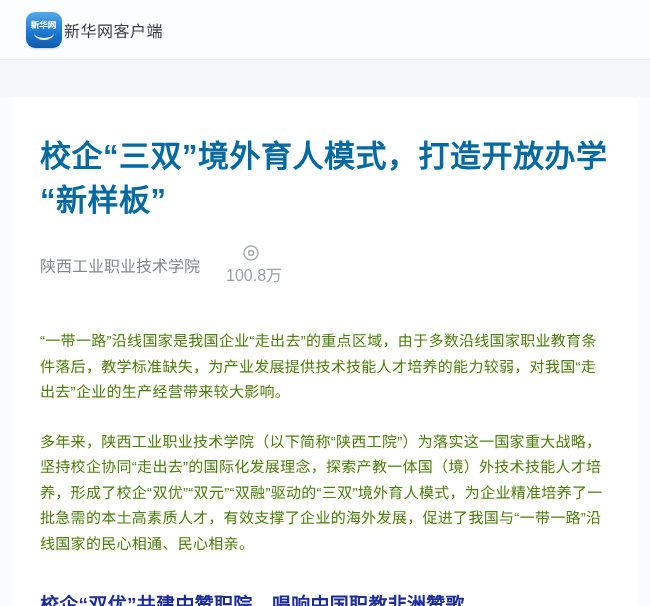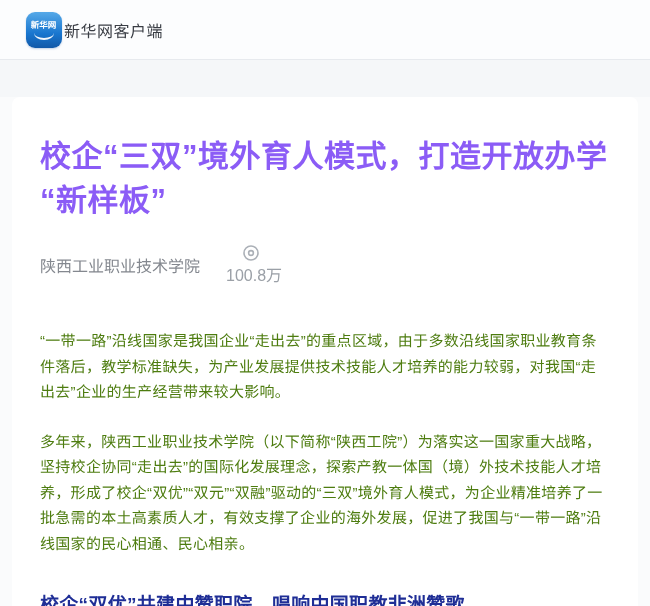--- a/index.html
+++ b/index.html
@@ -68,21 +68,21 @@
     background: #ffffff;
     margin: 0 12px;
     border-radius: 8px 8px 0 0;
     min-height: 509px;
     padding: 38px 28px 30px 28px;
   }
   .article-title {
     font-size: 31px;
     line-height: 44px;
     font-weight: bold;
-    color: #8b5cf6;
+    color: #0369a1;
     letter-spacing: .5px;
   }
   .byline {
     margin-top: 21px;
     display: flex;
     align-items: center;
     font-size: 16px;
   }
   .byline .source { color: #84888f; }
   .byline .views-wrap {

